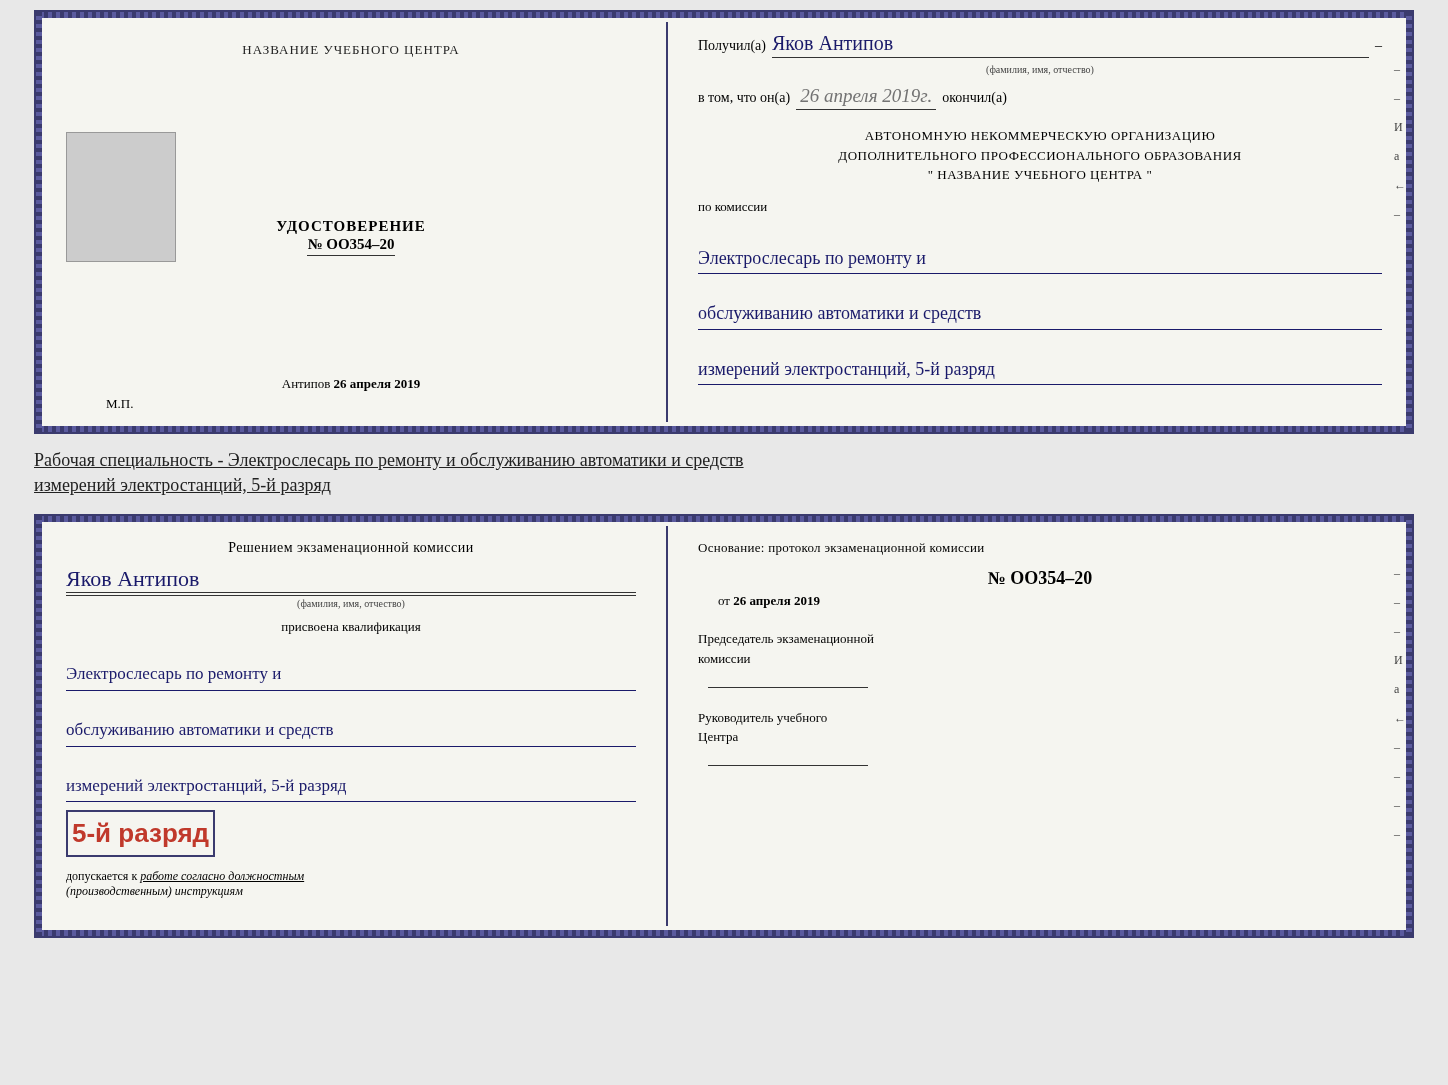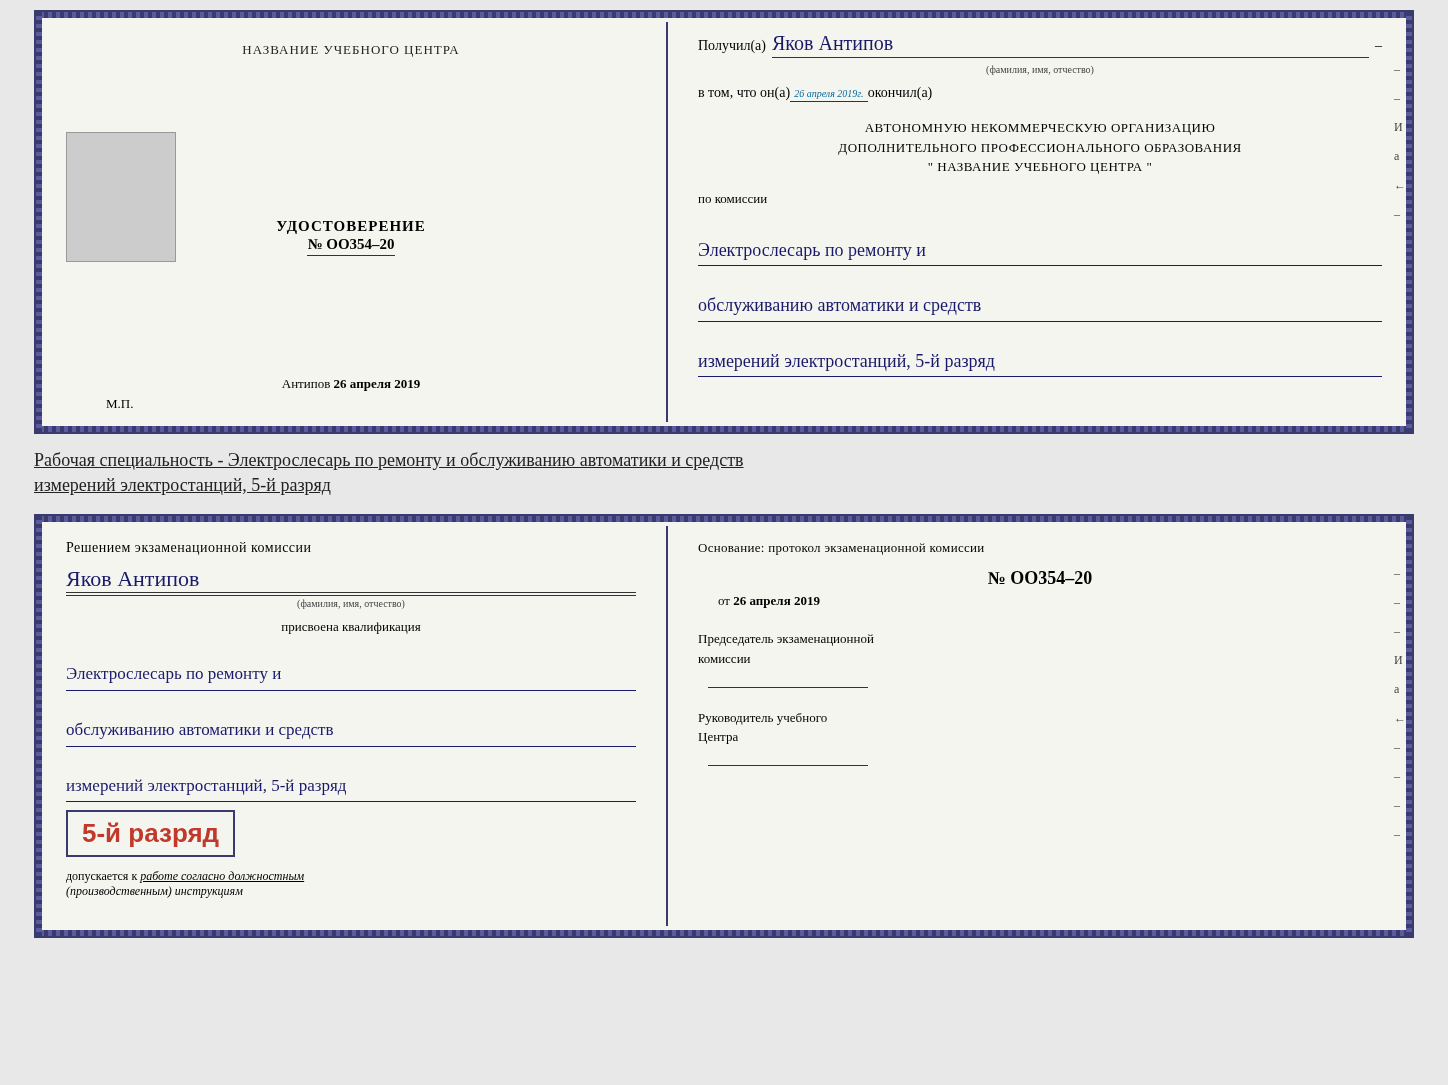--- a/index.html
+++ b/index.html
@@ -117,26 +117,27 @@
       display: block;
       margin-top: 2px;
       margin-bottom: 10px;
     }
 
     .date-line {
       font-size: 14px;
       margin-bottom: 16px;
       display: flex;
       align-items: baseline;
+      gap: 6px;
     }
 
     .handwritten-date {
       font-style: italic;
-      font-size: 10px;
-      color: #0369a1;
+      font-size: 19px;
+      color: #737373;
       border-bottom: 1px solid #333;
       padding: 0 4px 2px;
     }
 
     .org-block {
       font-size: 13px;
       text-align: center;
       line-height: 1.5;
       margin-bottom: 14px;
       text-transform: uppercase;
@@ -190,20 +191,21 @@
       border-right: none;
     }
 
     .doc-bottom-right {
       flex: 1.2;
       padding: 20px 30px;
     }
 
     .decision-title {
       font-size: 14px;
+      text-align: center;
       margin-bottom: 10px;
       letter-spacing: 0.5px;
     }
 
     .handwritten-name-lg {
       font-family: 'Segoe Script', 'Brush Script MT', cursive;
       font-size: 22px;
       color: #1a1a6a;
       border-bottom: 1px solid #333;
       display: block;
@@ -218,21 +220,21 @@
 
     .qualification-handwritten {
       font-family: 'Segoe Script', 'Brush Script MT', cursive;
       font-size: 17px;
       color: #1a1a6a;
       line-height: 1.8;
     }
 
     .rank-box {
       border: 2px solid #3a3a6e;
-      padding: 6px 14px;
+      padding: 6px 4px;
       display: inline-block;
       margin: 8px 0;
     }
 
     .rank-text {
       font-size: 26px;
       font-weight: bold;
       color: #c0392b;
       font-family: Arial, sans-serif;
     }

